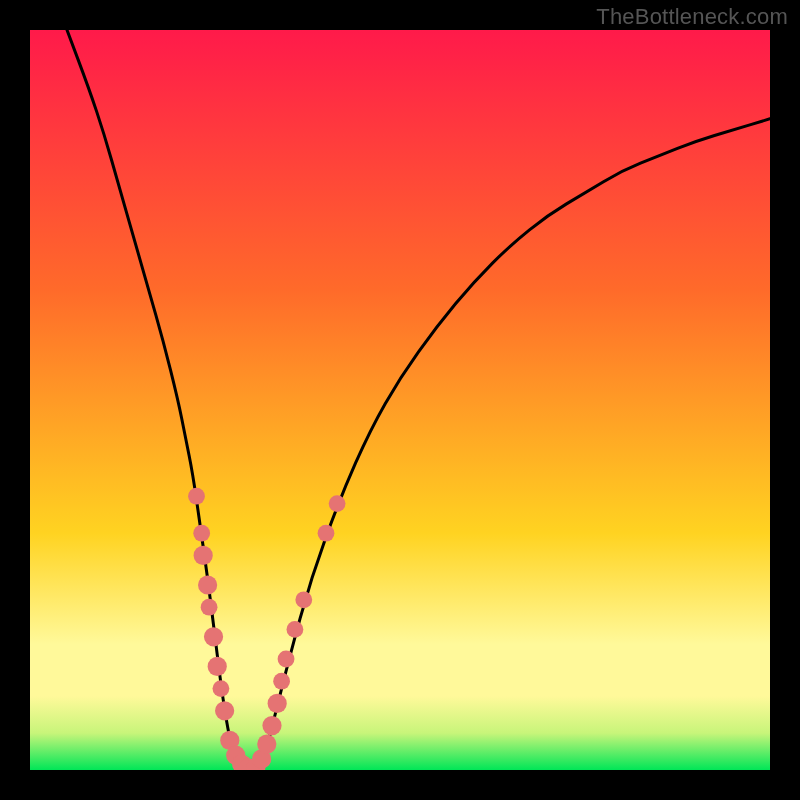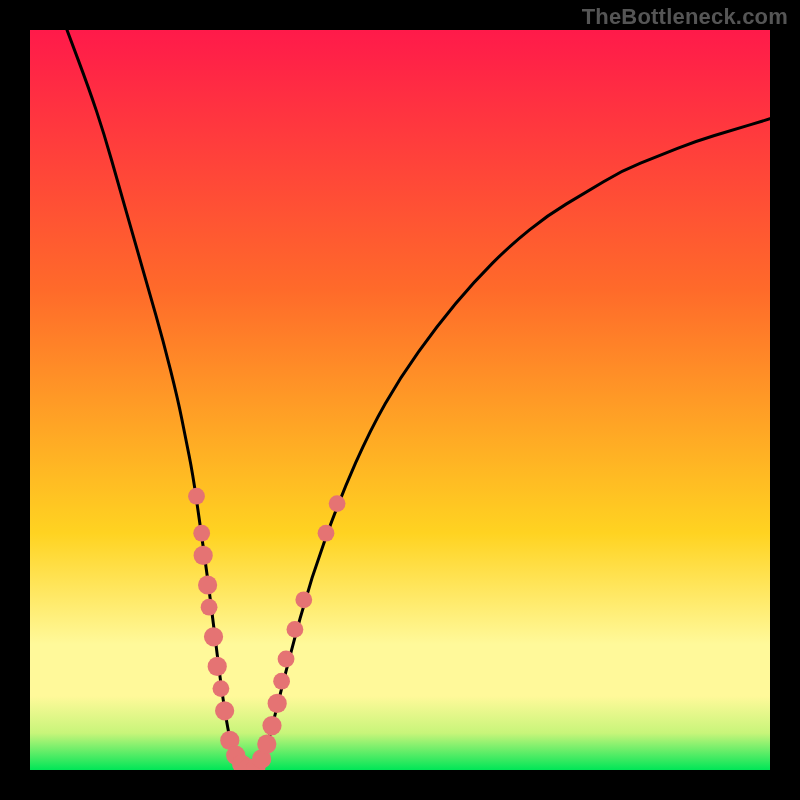--- a/index.html
+++ b/index.html
@@ -24,21 +24,21 @@
     width: 740px;
     height: 740px;
     overflow: hidden;
   }
   .watermark {
     position: absolute;
     top: 4px;
     right: 12px;
     color: #555555;
     font-size: 22px;
-    font-weight: bold;
+    font-weight: normal;
     letter-spacing: 0.2px;
     user-select: none;
   }
   svg { display: block; }
 </style>
 </head>
 <body>
 
 <div class="frame">
   <div class="watermark">TheBottleneck.com</div>

